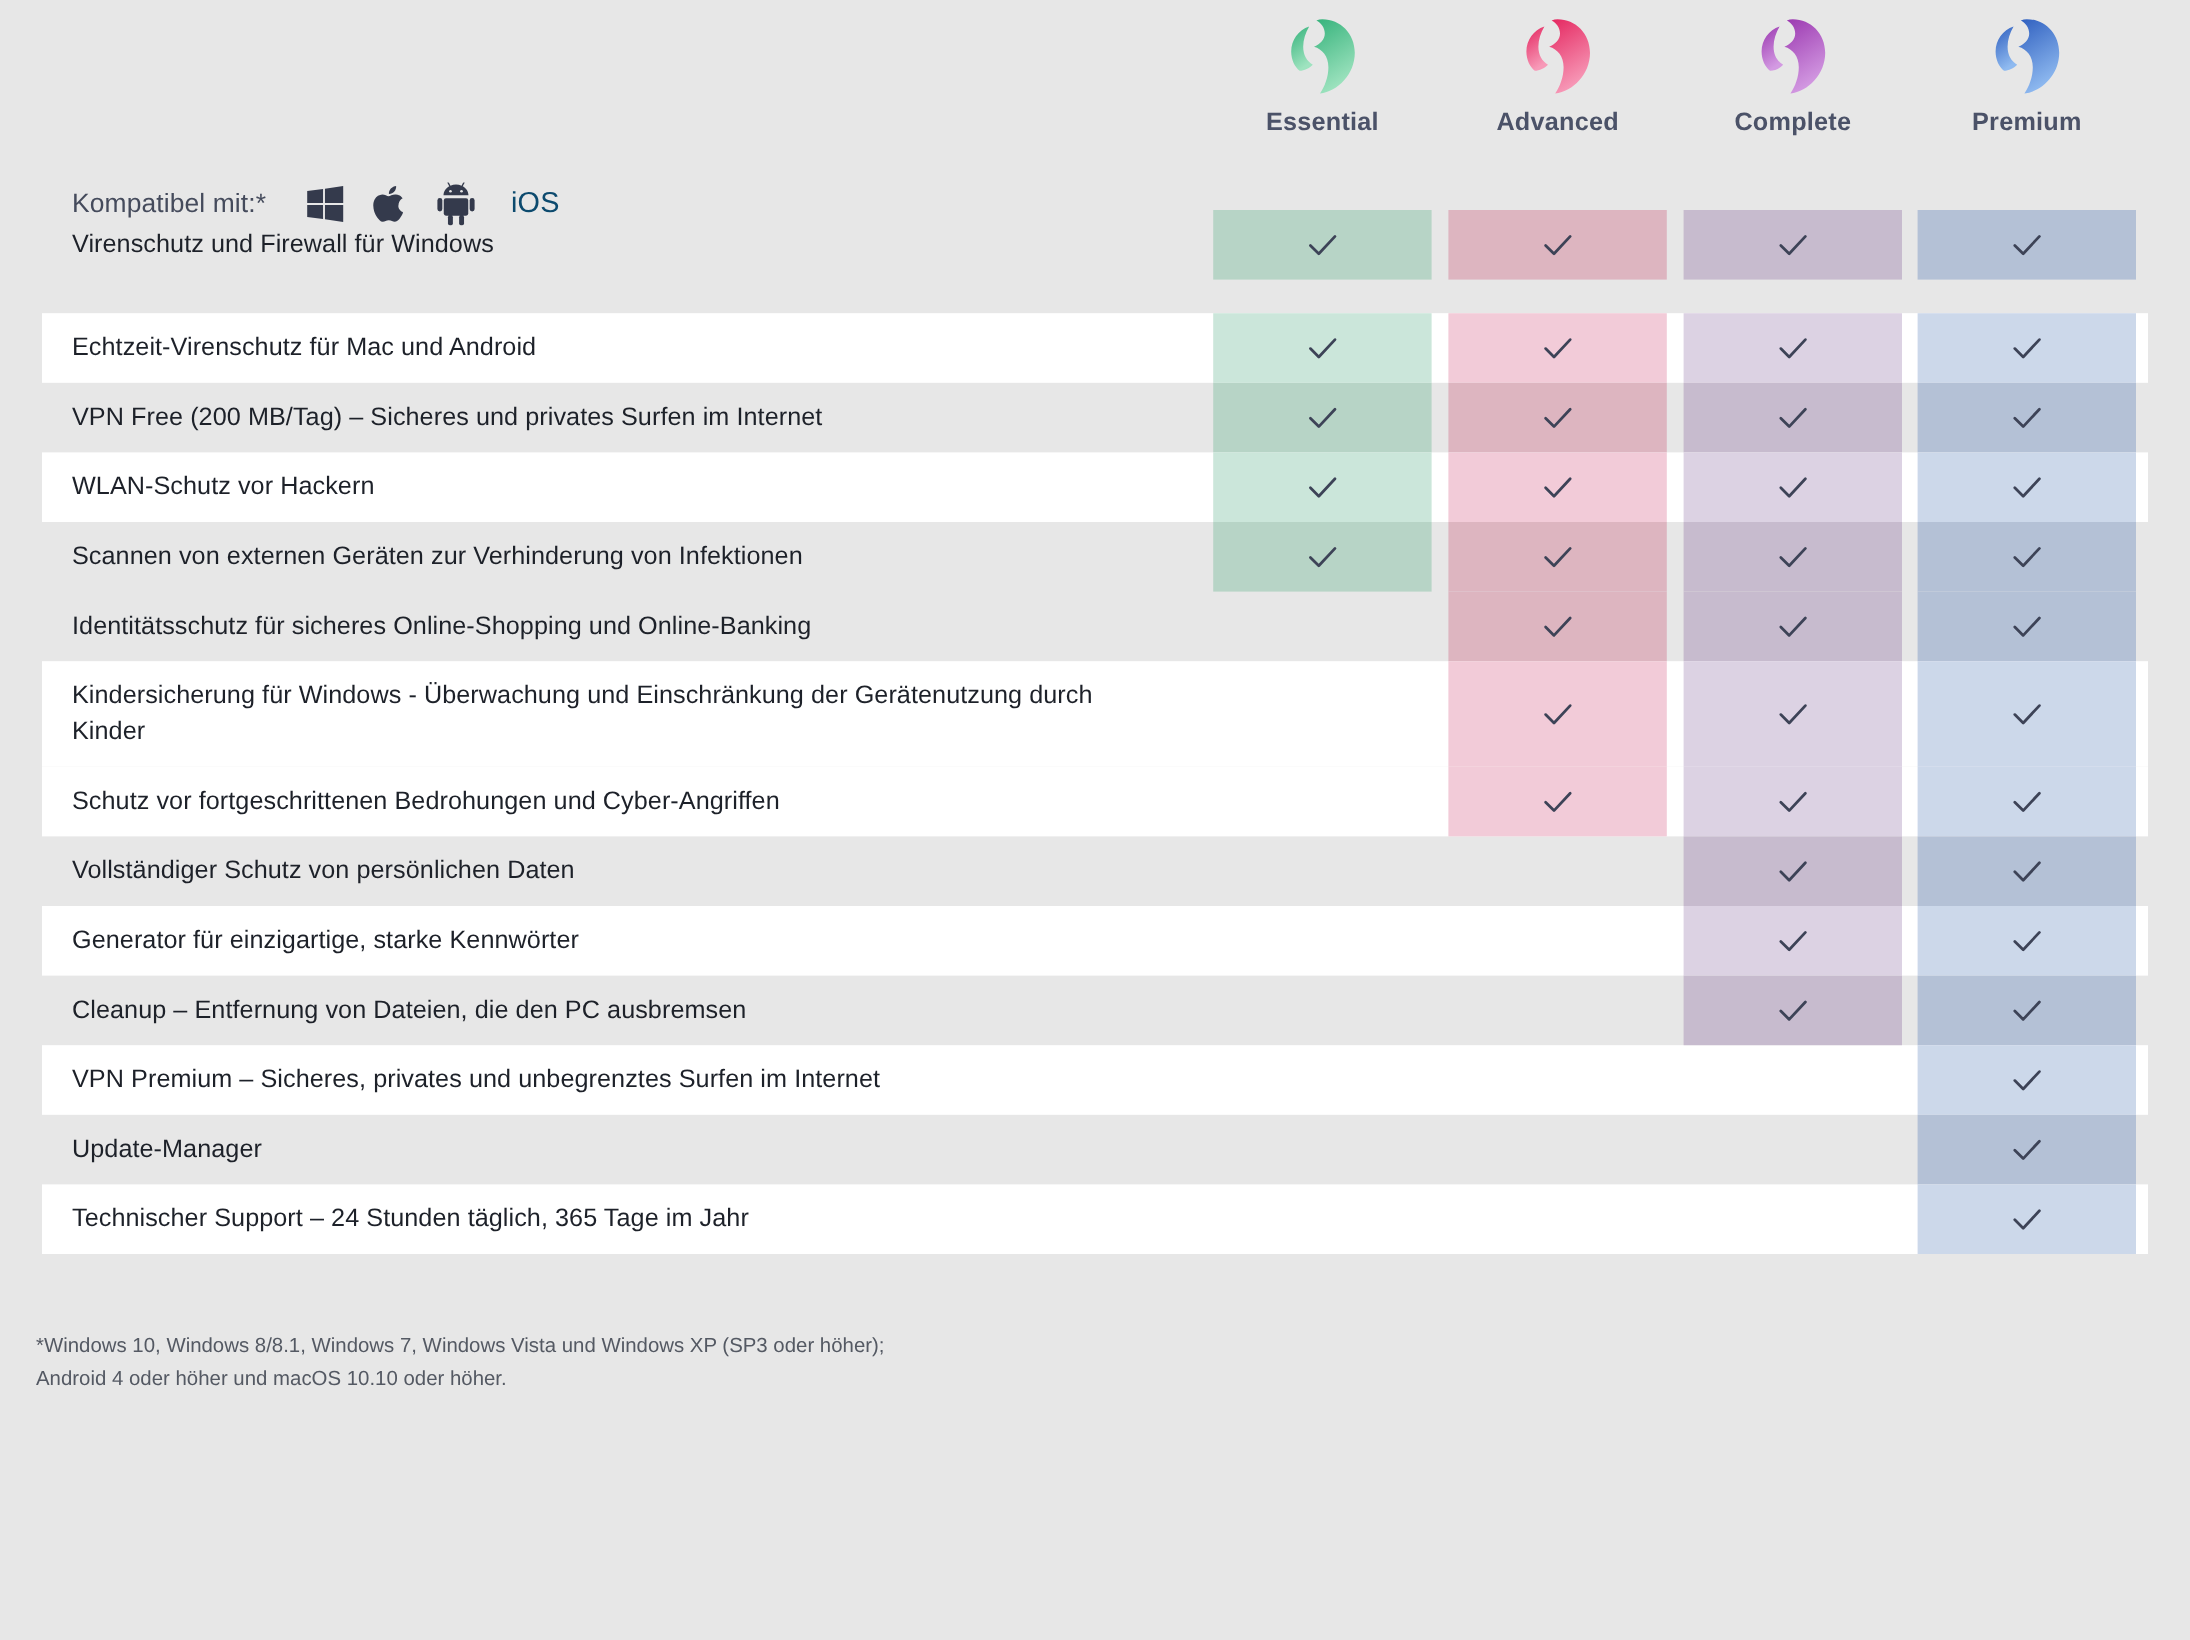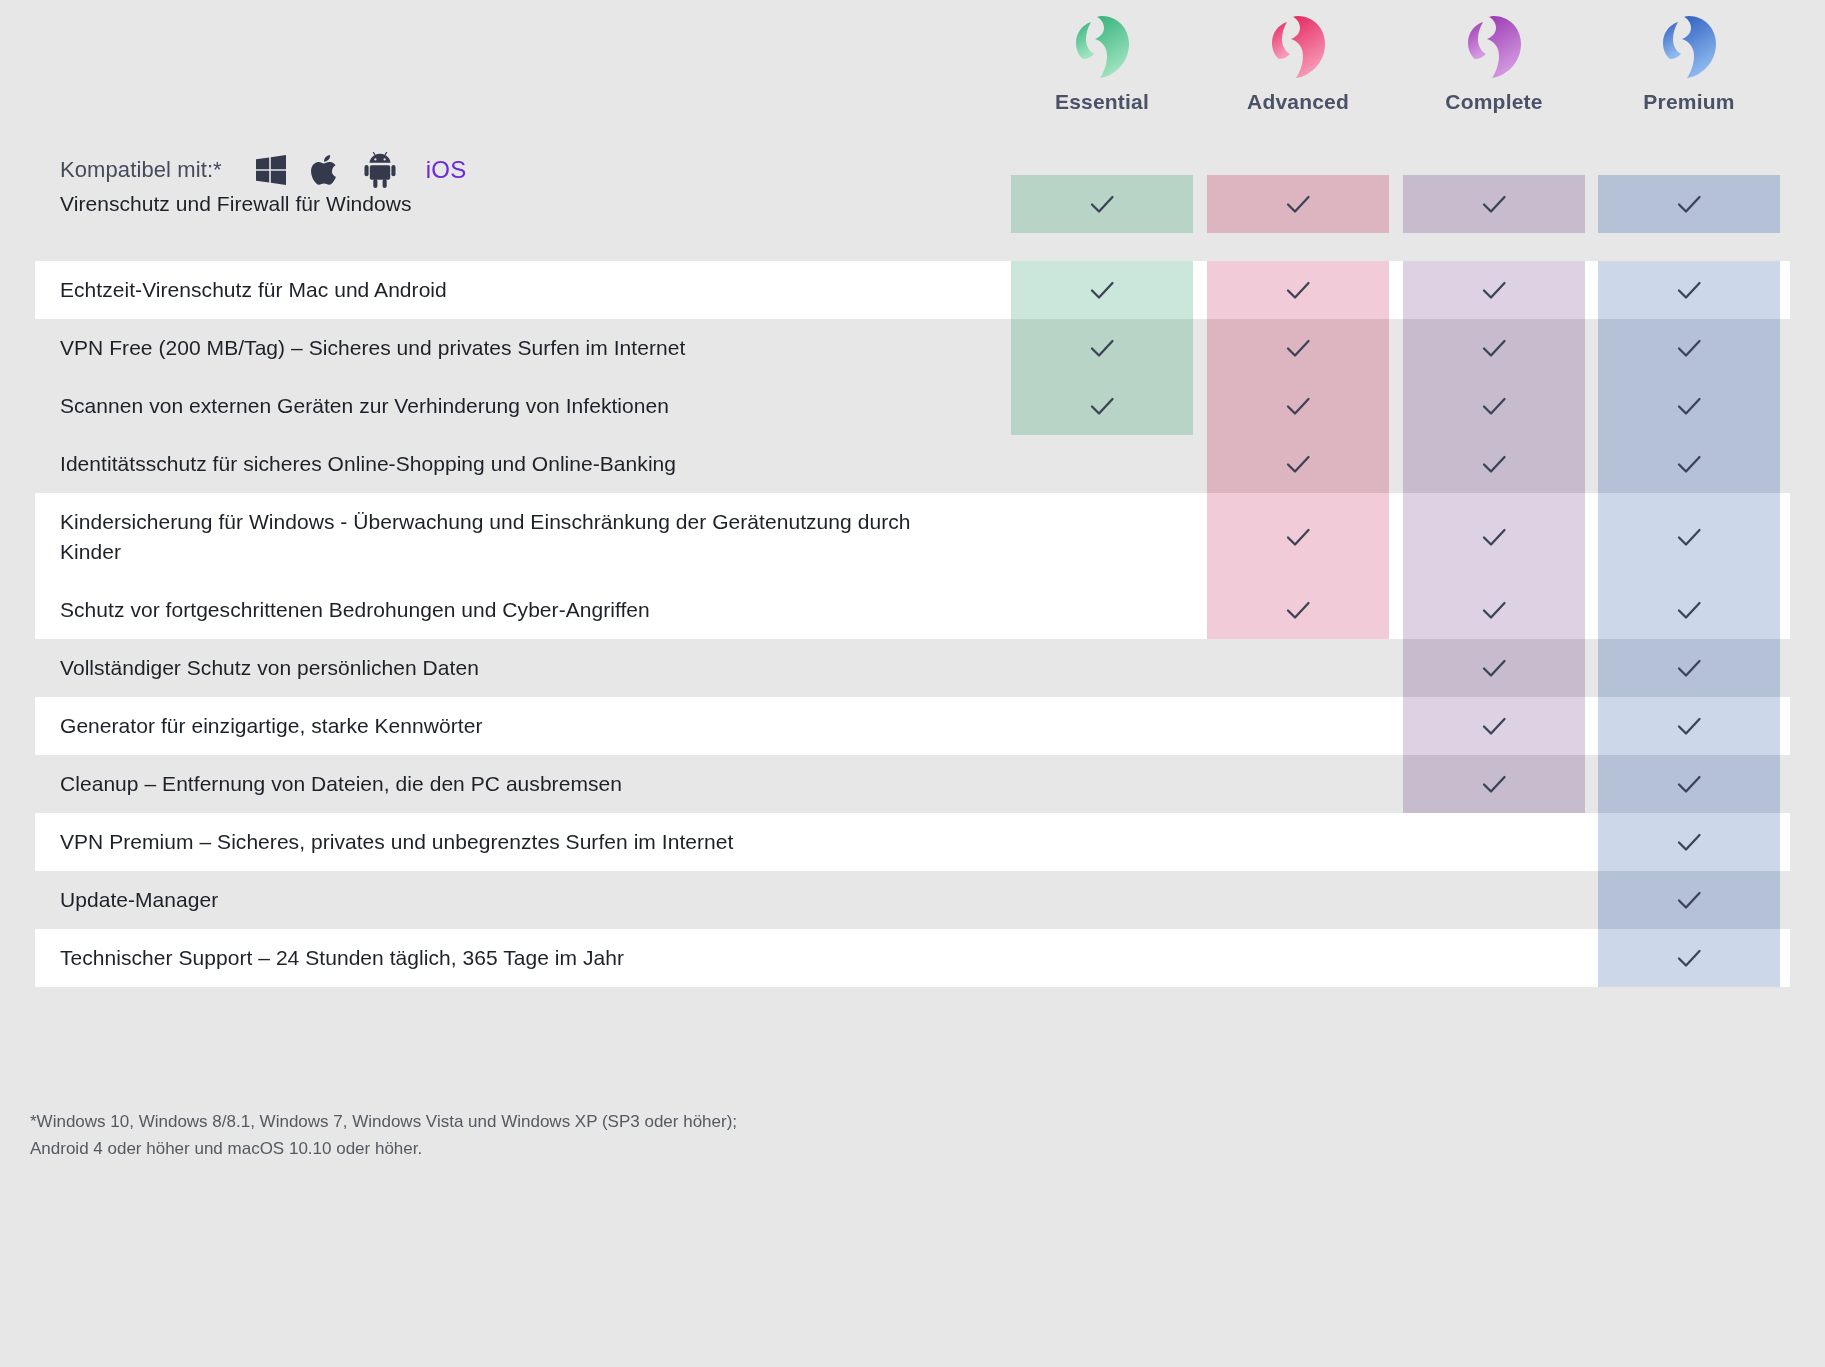--- a/index.html
+++ b/index.html
@@ -57,21 +57,21 @@
   }
   .compat-label {
     font-size: 22px;
     color: #454b5c;
     letter-spacing: .1px;
     margin-right: 10px;
   }
   .os-icon { display: flex; align-items: center; justify-content: center; }
   .os-text {
     font-size: 24px;
-    color: #6d28d9;
+    color: #0c4a6e;
     letter-spacing: .2px;
     margin-left: 6px;
   }
 
   
   .table {
     position: absolute;
     left: 0; top: 175px;
     width: 1825px;
   }
@@ -314,20 +314,46 @@
             </svg>
           </div>
           <div class="cell c3 on g">
             <svg class="check" viewBox="0 0 34 34">
               <path d="M7 17.5 L14 24.5 L27.5 10" fill="none" stroke="#3d4357" stroke-width="2.3" stroke-linecap="round" stroke-linejoin="round"></path>
             </svg>
           </div>
         </div>
         <div class="feature">VPN Free (200 MB/Tag) – Sicheres und privates Surfen im Internet</div>
       </div>
+      <div class="row alt" style="height: 58px;">
+        <div class="rowbg"></div>
+        <div class="cells">
+          <div class="cell c0 on w">
+            <svg class="check" viewBox="0 0 34 34">
+              <path d="M7 17.5 L14 24.5 L27.5 10" fill="none" stroke="#3d4357" stroke-width="2.3" stroke-linecap="round" stroke-linejoin="round"></path>
+            </svg>
+          </div>
+          <div class="cell c1 on w">
+            <svg class="check" viewBox="0 0 34 34">
+              <path d="M7 17.5 L14 24.5 L27.5 10" fill="none" stroke="#3d4357" stroke-width="2.3" stroke-linecap="round" stroke-linejoin="round"></path>
+            </svg>
+          </div>
+          <div class="cell c2 on w">
+            <svg class="check" viewBox="0 0 34 34">
+              <path d="M7 17.5 L14 24.5 L27.5 10" fill="none" stroke="#3d4357" stroke-width="2.3" stroke-linecap="round" stroke-linejoin="round"></path>
+            </svg>
+          </div>
+          <div class="cell c3 on w">
+            <svg class="check" viewBox="0 0 34 34">
+              <path d="M7 17.5 L14 24.5 L27.5 10" fill="none" stroke="#3d4357" stroke-width="2.3" stroke-linecap="round" stroke-linejoin="round"></path>
+            </svg>
+          </div>
+        </div>
+        <div class="feature">WLAN-Schutz vor Hackern</div>
+      </div>
       <div class="row norm" style="height: 58px;">
         <div class="rowbg"></div>
         <div class="cells">
           <div class="cell c0 on g">
             <svg class="check" viewBox="0 0 34 34">
               <path d="M7 17.5 L14 24.5 L27.5 10" fill="none" stroke="#3d4357" stroke-width="2.3" stroke-linecap="round" stroke-linejoin="round"></path>
             </svg>
           </div>
           <div class="cell c1 on g">
             <svg class="check" viewBox="0 0 34 34">

